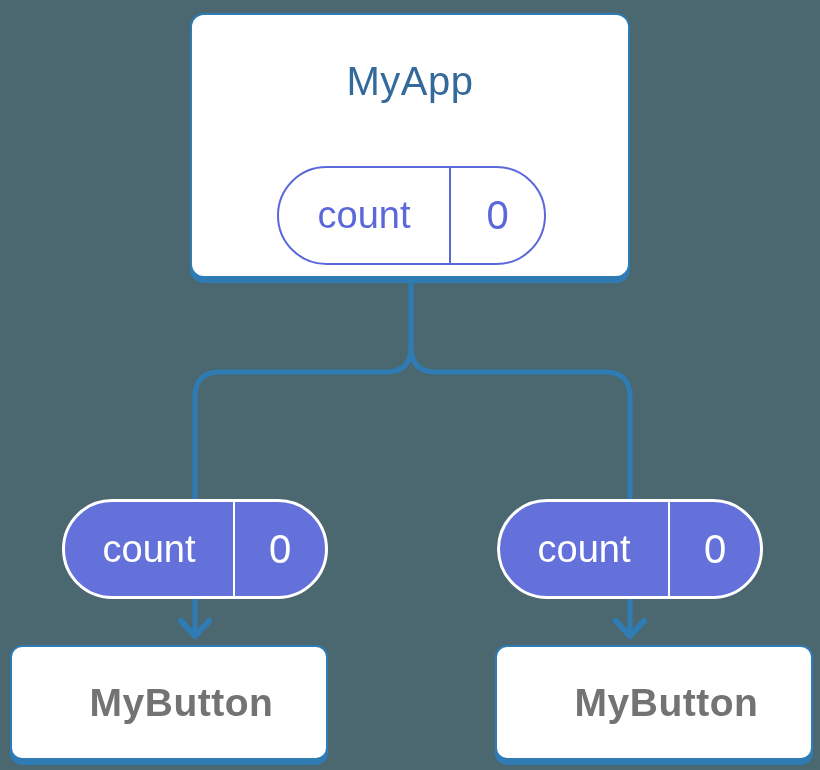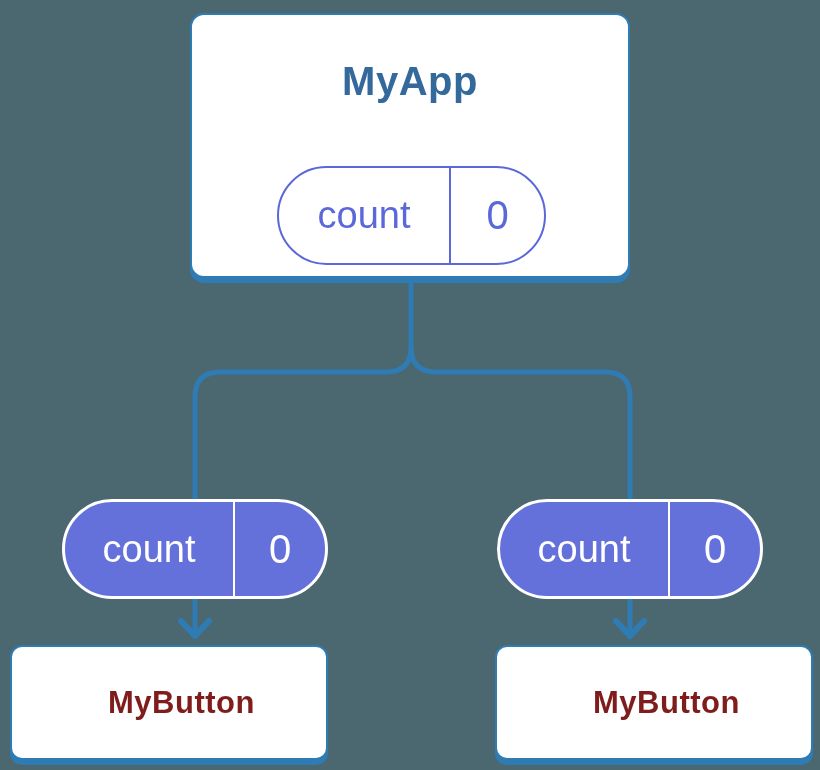--- a/index.html
+++ b/index.html
@@ -44,21 +44,21 @@
     border-radius: 14px;
   }
 
   .root-title {
     position: absolute;
     left: 0; right: 0;
     top: 44px;
     text-align: center;
     font-size: 40px;
     line-height: 44px;
-    font-weight: 700;
+    font-weight: 400;
     color: #33699B;
     letter-spacing: 0.5px;
   }
 
   .pill {
     position: absolute;
     box-sizing: border-box;
     display: flex;
     align-items: stretch;
     border-radius: 999px;
@@ -107,23 +107,23 @@
   .prop-pill-left  { left: 62px; }
   .prop-pill-right { left: 497px; }
 
   .card-child {
     top: 645px;
     width: 318px; height: 115px;
     border-radius: 12px;
     display: flex;
     align-items: center;
     justify-content: center;
-    font-size: 31px;
+    font-size: 39px;
     font-weight: 700;
-    color: #7f1d1d;
+    color: #737373;
     letter-spacing: 0.5px;
     padding-left: 25px;
   }
   .card-child-left  { left: 10px; }
   .card-child-right { left: 495px; }
 </style>
 </head>
 <body>
 
 <div class="stage">

